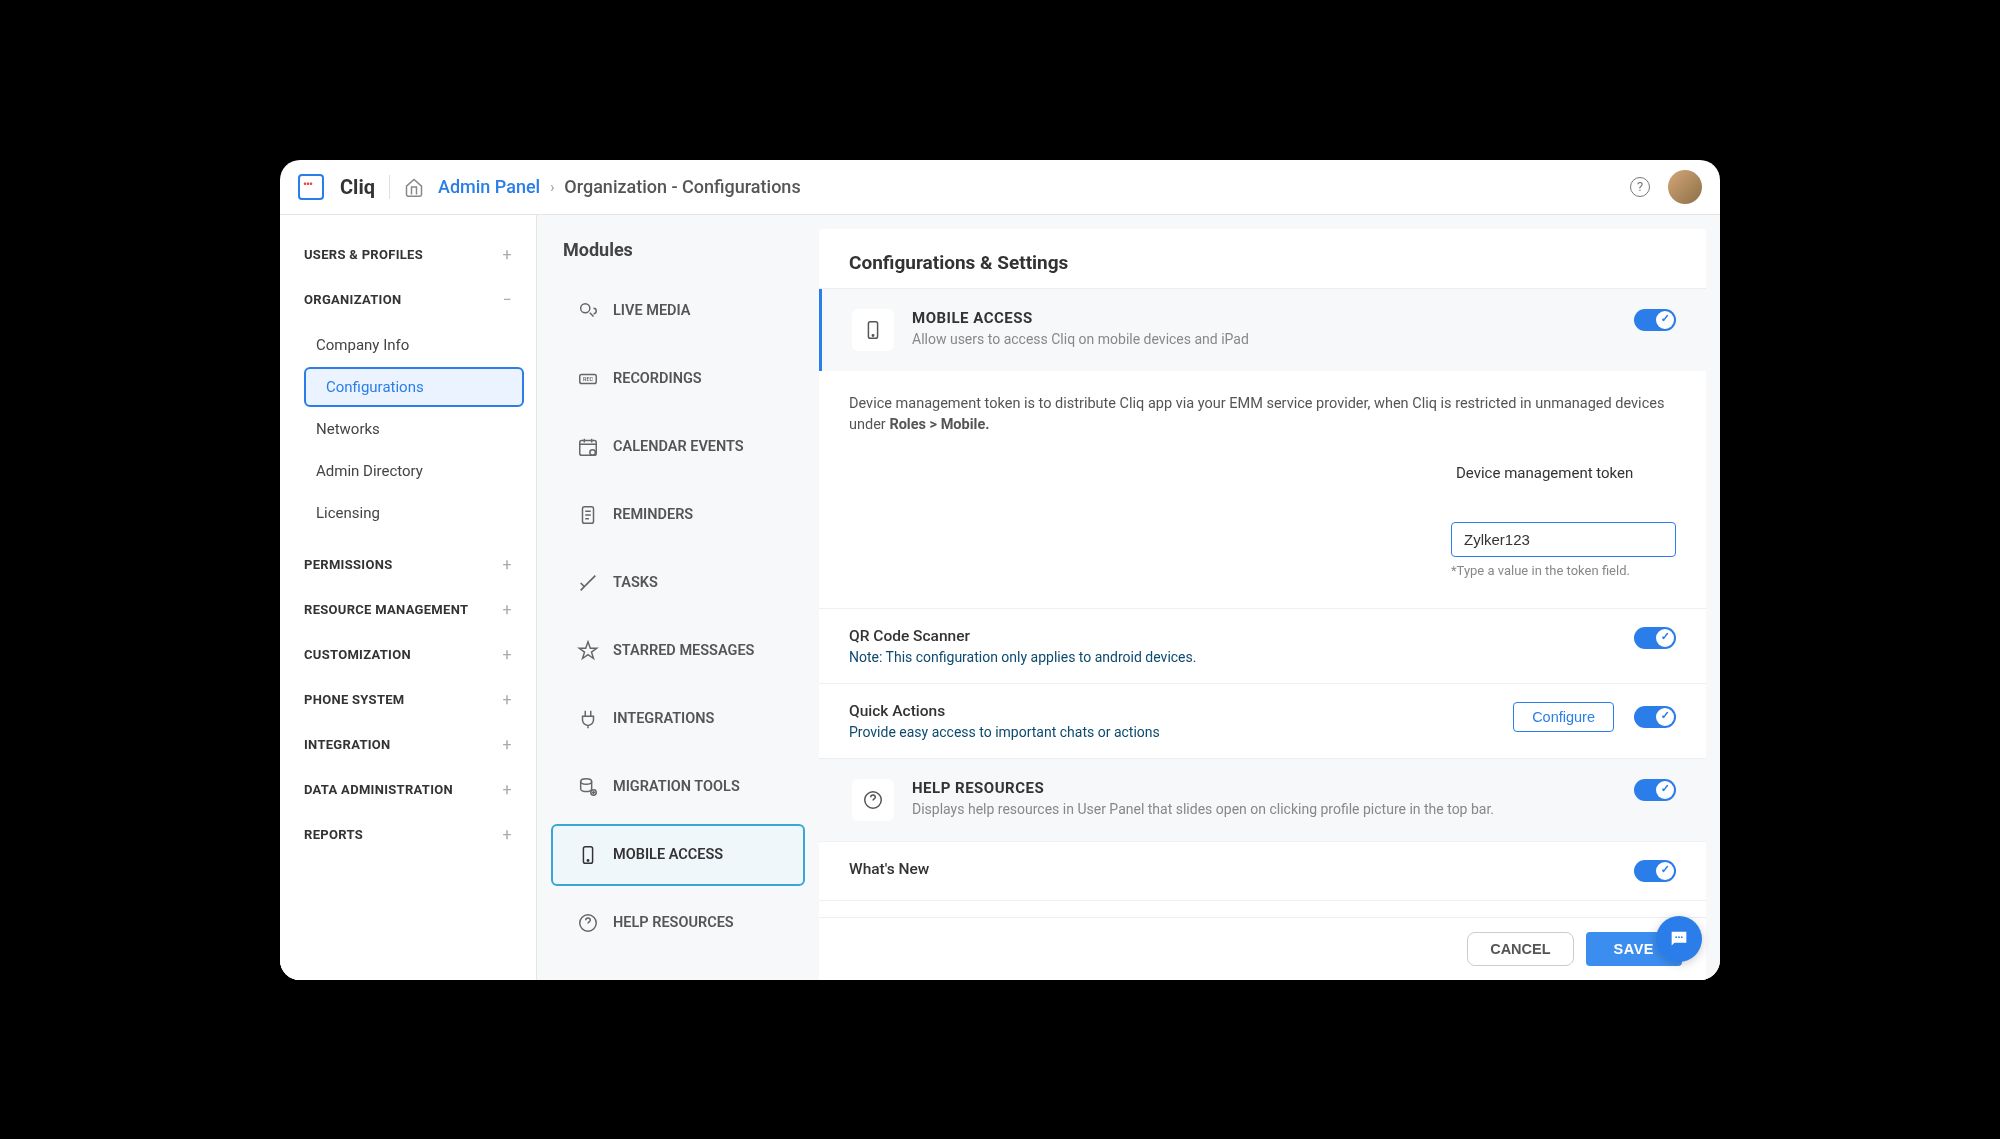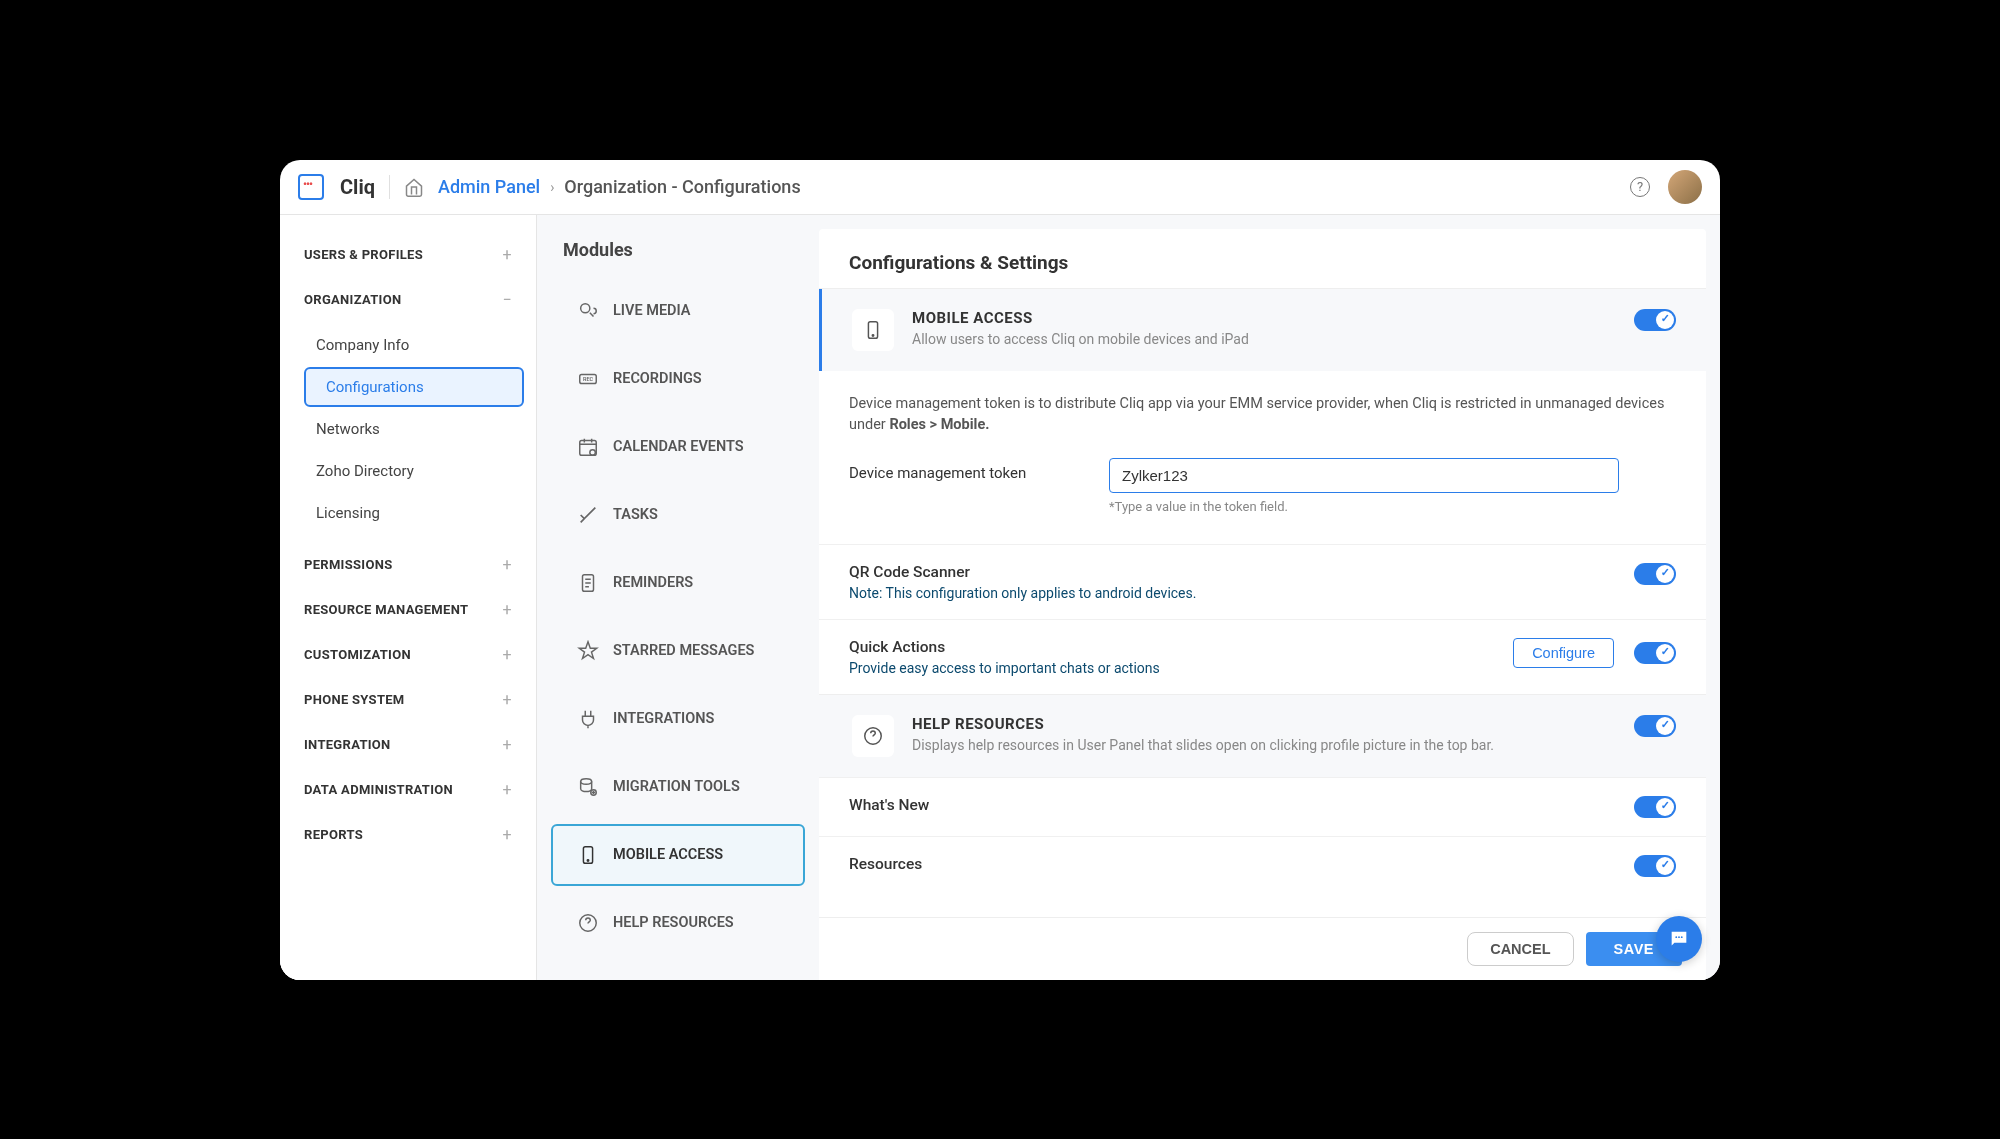--- a/index.html
+++ b/index.html
@@ -53,21 +53,21 @@
     .section-icon-box { width: 42px; height: 42px; background: #fff; border-radius: 6px; display: flex; align-items: center; justify-content: center; flex-shrink: 0; }
     .section-icon-box svg { width: 22px; height: 22px; color: #555; }
     .section-info { flex: 1; }
     .section-title { font-size: 15px; font-weight: 700; color: #333; letter-spacing: 0.5px; margin-bottom: 4px; }
     .section-desc { font-size: 14px; color: #888; }
     
     .section-body { padding: 22px 30px; }
     .body-text { font-size: 14.5px; color: #555; line-height: 1.5; margin-bottom: 22px; }
     .body-text b { font-weight: 700; }
     
-    .form-row { display: flex; align-items: flex-start; gap: 40px; margin-bottom: 8px; }
+    .form-row { display: flex; align-items: flex-end; gap: 40px; margin-bottom: 8px; flex-direction: column; }
     .form-label { width: 220px; font-size: 15px; color: #333; padding-top: 6px; }
     .form-field { flex: 1; }
     .form-input { width: 100%; max-width: 510px; padding: 8px 12px; border: 1.5px solid #2b7de9; border-radius: 4px; font-size: 15px; color: #333; outline: none; }
     .form-hint { font-size: 13px; color: #888; margin-top: 6px; }
     
     .sub-row { display: flex; align-items: flex-start; justify-content: space-between; padding: 18px 30px; border-top: 1px solid #f0f0f0; }
     .sub-info { flex: 1; }
     .sub-title { font-size: 15.5px; color: #333; font-weight: 500; margin-bottom: 4px; }
     .sub-desc { font-size: 14px; color: #0c4a6e; }
     .sub-actions { display: flex; align-items: center; gap: 20px; }
@@ -125,21 +125,21 @@
       </div>
       <div class="nav-section">
         <div class="nav-header">
           <span>ORGANIZATION</span>
           <span class="nav-header-icon">−</span>
         </div>
         <div class="nav-sub">
           <div class="nav-item">Company Info</div>
           <div class="nav-item active">Configurations</div>
           <div class="nav-item">Networks</div>
-          <div class="nav-item">Zoho Directory</div>
+          <div class="nav-item">Admin Directory</div>
           <div class="nav-item">Licensing</div>
         </div>
       </div>
       <div class="nav-section">
           <div class="nav-header">
             <span>PERMISSIONS</span>
             <span class="nav-header-icon">+</span>
           </div>
         </div>
       <div class="nav-section">
@@ -199,31 +199,31 @@
       </div>
       <div class="module-item">
         <svg class="mi-icon" viewBox="0 0 24 24" fill="none" stroke="currentColor" stroke-width="1.6">
             <rect x="3" y="5" width="18" height="16" rx="2"></rect>
             <path d="M3 9h18M8 3v4M16 3v4"></path>
             <circle cx="17" cy="18" r="3"></circle>
           </svg>
         <span>CALENDAR EVENTS</span>
       </div>
       <div class="module-item">
+        <svg class="mi-icon" viewBox="0 0 24 24" fill="none" stroke="currentColor" stroke-width="1.6">
+            <rect x="6" y="3" width="12" height="18" rx="2"></rect>
+            <path d="M9 8h6M9 12h6M9 16h4"></path>
+          </svg>
+        <span>REMINDERS</span>
+      </div>
+      <div class="module-item">
         <svg class="mi-icon" viewBox="0 0 24 24" fill="none" stroke="currentColor" stroke-width="1.8">
             <path d="M4 12l4 4L20 4M4 20l4-4"></path>
           </svg>
         <span>TASKS</span>
-      </div>
-      <div class="module-item">
-        <svg class="mi-icon" viewBox="0 0 24 24" fill="none" stroke="currentColor" stroke-width="1.6">
-            <rect x="6" y="3" width="12" height="18" rx="2"></rect>
-            <path d="M9 8h6M9 12h6M9 16h4"></path>
-          </svg>
-        <span>REMINDERS</span>
       </div>
       <div class="module-item">
         <svg class="mi-icon" viewBox="0 0 24 24" fill="none" stroke="currentColor" stroke-width="1.6">
             <path d="M12 2l2.5 7h7l-5.7 4.2 2.2 7L12 16l-6 4.2 2.2-7L2.5 9h7z"></path>
           </svg>
         <span>STARRED MESSAGES</span>
       </div>
       <div class="module-item">
         <svg class="mi-icon" viewBox="0 0 24 24" fill="none" stroke="currentColor" stroke-width="1.6">
             <path d="M9 3v6M15 3v6M6 9h12v4a6 6 0 01-12 0V9zM12 19v3"></path>

